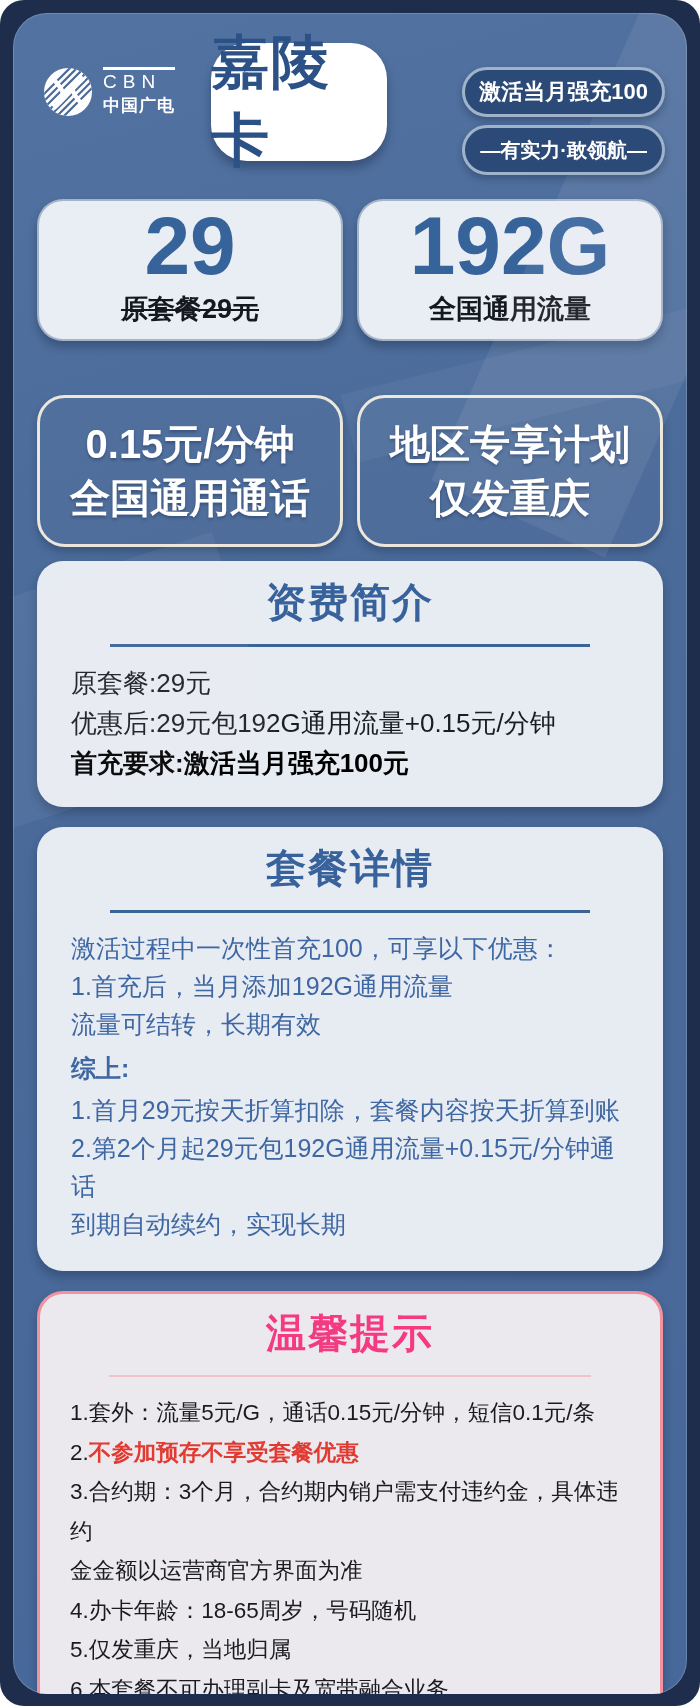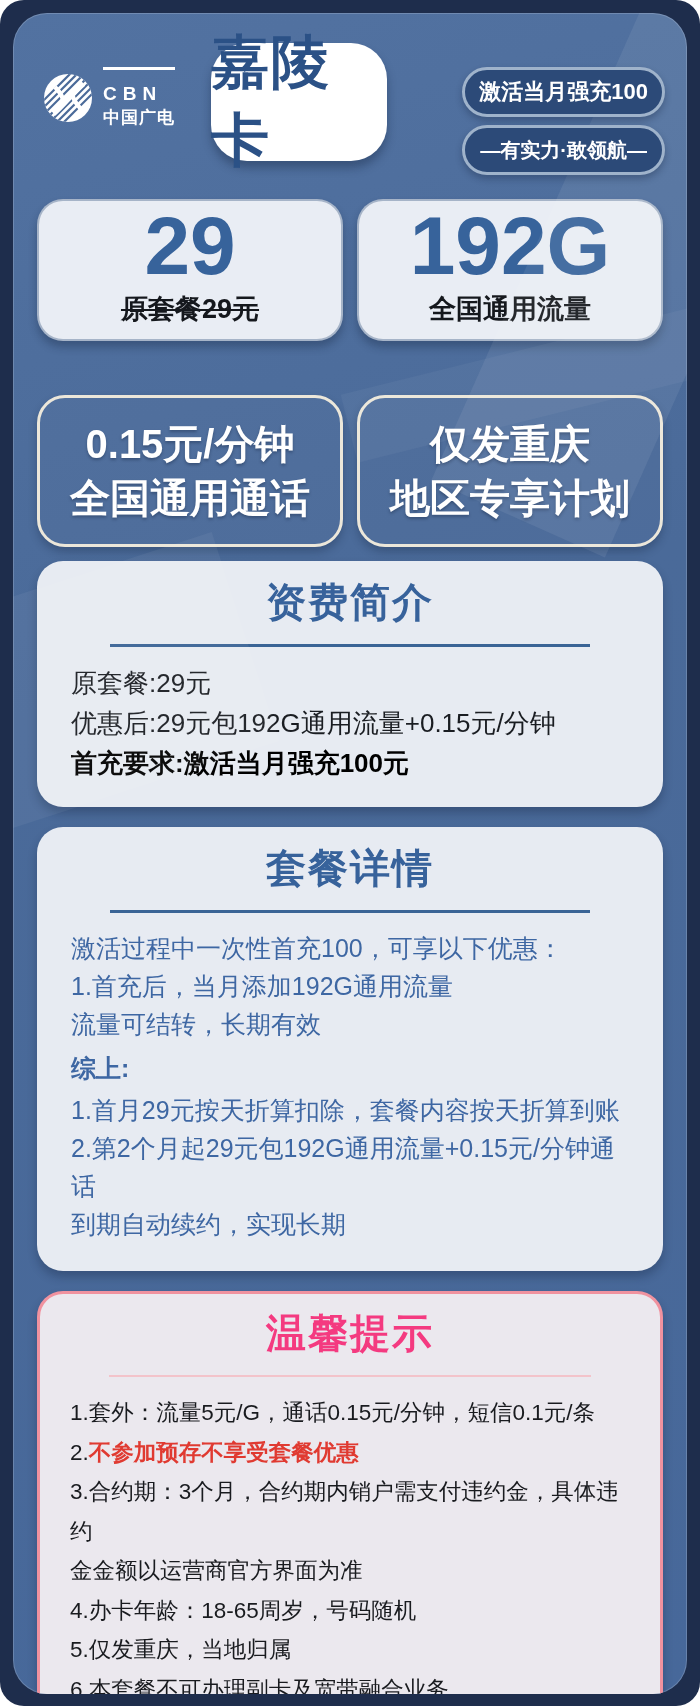--- a/index.html
+++ b/index.html
@@ -12,21 +12,21 @@
            box-shadow: inset 0 0 0 1px rgba(255,255,255,.18); }
   .bg-shape { position:absolute; background:rgba(255,255,255,.07); pointer-events:none; }
   .bg-shape.s1 { right:-40px; top:-30px; width:190px; height:560px; transform:rotate(24deg); }
   .bg-shape.s2 { left:-60px; top:560px; width:300px; height:220px; transform:rotate(-18deg); background:rgba(255,255,255,.05); }
   .bg-shape.s3 { left:330px; top:330px; width:420px; height:70px; transform:rotate(-14deg); background:rgba(255,255,255,.045); }
 
   
   .header { position:relative; display:flex; align-items:flex-start; padding:30px 22px 0 30px; }
   .brand { display:flex; align-items:center; gap:10px; margin-top:24px; }
   .brand-text { color:#fff; }
-  .brand-cbn { font-size:19px; font-weight:700; letter-spacing:6px; border-top:3px solid #fff; padding-top:14px; line-height:1.05; }
+  .brand-cbn { font-size:19px; font-weight:400; letter-spacing:6px; border-top:3px solid #fff; padding-top:2px; line-height:1.05; }
   .brand-name { font-size:17px; font-weight:700; letter-spacing:1px; margin-top:2px; }
   .title-card { width:176px; height:118px; background:#ffffff; border-radius:36px; margin-left:36px;
                 display:flex; align-items:center; justify-content:center;
                 box-shadow:0 7px 10px rgba(15,30,55,.35); }
   .title-card span { font-size:58px; font-weight:900; color:#2b5186; letter-spacing:2px; }
   .badges { margin-left:auto; display:flex; flex-direction:column; gap:8px; margin-top:24px;justify-content:flex-end; }
   .badge { min-width:192px; height:50px; background:#2c4a78; border:3px solid #9fb3cb; border-radius:26px;
            display:flex; align-items:center; justify-content:center; padding:0 14px;
            color:#fff; font-weight:700; box-shadow:0 4px 7px rgba(15,30,55,.3); }
   .badge.b1 { font-size:22px; }
@@ -135,22 +135,22 @@
         <div class="stat-sub">全国通用流量</div>
       </div>
     </div>
 
     <div class="row row2">
       <div class="feature-card">
         <div>0.15元/分钟</div>
         <div>全国通用通话</div>
       </div>
       <div class="feature-card">
+        <div>地区专享计划</div>
         <div>仅发重庆</div>
-        <div>地区专享计划</div>
       </div>
     </div>
 
     <div class="panel tariff">
       <div class="panel-title">资费简介</div>
       <hr class="panel-divider">
       <div class="tariff-body">
         <p>原套餐:29元</p>
         <p>优惠后:29元包192G通用流量+0.15元/分钟</p>
         <p class="bold">首充要求:激活当月强充100元</p>

